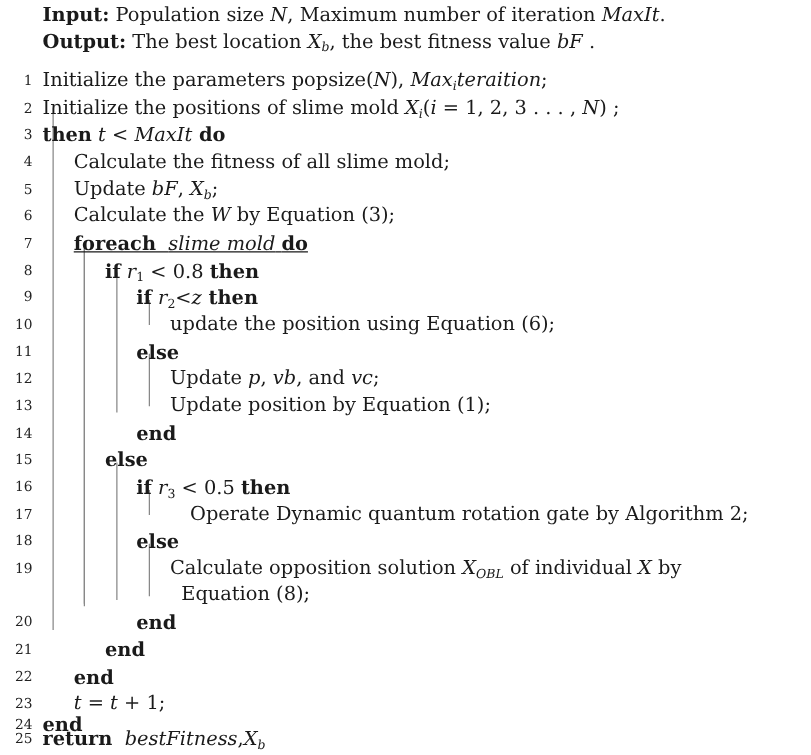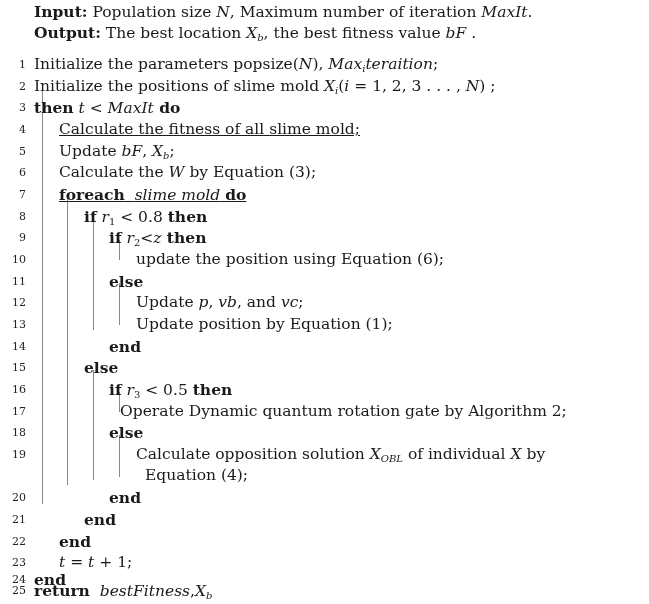--- a/index.html
+++ b/index.html
@@ -50,21 +50,21 @@
   <span class="txt" style="left:34px;" data-name="line-text"><span>Initialize the positions of slime mold </span><span class="m">X</span><sub class="m">i</sub><span>(</span><span class="m">i</span><span> = 1, 2, 3 . . . , </span><span class="m">N</span><span>) ;</span></span>
 </div>
 
 <div class="row" style="top:97px;" data-name="algorithm-line-3">
   <span class="ln" data-name="line-number">3</span>
   <span class="txt" style="left:34px;" data-name="line-text"><span class="kw">then</span><span class="m"> t &lt; </span><span class="m">MaxIt</span><span class="kw"> do</span></span>
 </div>
 
 <div class="row" style="top:119px;" data-name="algorithm-line-4">
   <span class="ln" data-name="line-number">4</span>
-  <span class="txt" style="left:59px;text-decoration:underline;" data-name="line-text">Calculate the fitness of all slime mold;</span>
+  <span class="txt" style="left:59px;" data-name="line-text">Calculate the fitness of all slime mold;</span>
 </div>
 
 <div class="row" style="top:141px;" data-name="algorithm-line-5">
   <span class="ln" data-name="line-number">5</span>
   <span class="txt" style="left:59px;" data-name="line-text"><span>Update </span><span class="m">bF</span><span>, </span><span class="m">X</span><sub class="m">b</sub><span>;</span></span>
 </div>
 
 <div class="row" style="top:162px;" data-name="algorithm-line-6">
   <span class="ln" data-name="line-number">6</span>
   <span class="txt" style="left:59px;" data-name="line-text"><span>Calculate the </span><span class="m">W</span><span> by Equation (3);</span></span>
@@ -115,34 +115,34 @@
   <span class="txt kw" style="left:84px;" data-name="line-text">else</span>
 </div>
 
 <div class="row" style="top:379px;" data-name="algorithm-line-16">
   <span class="ln" data-name="line-number">16</span>
   <span class="txt" style="left:109px;" data-name="line-text"><span class="kw">if</span><span class="m"> r</span><sub>3</sub><span> &lt; 0.5 </span><span class="kw">then</span></span>
 </div>
 
 <div class="row" style="top:401px;" data-name="algorithm-line-17">
   <span class="ln" data-name="line-number">17</span>
-  <span class="txt" style="left:120px;" data-name="line-text">Operate Dynamic quantum rotation gate by Algorithm 2;</span>
+  <span class="txt" style="left:152px;" data-name="line-text">Operate Dynamic quantum rotation gate by Algorithm 2;</span>
 </div>
 
 <div class="row" style="top:422px;" data-name="algorithm-line-18">
   <span class="ln" data-name="line-number">18</span>
   <span class="txt kw" style="left:109px;" data-name="line-text">else</span>
 </div>
 
 <div class="row" style="top:444px;" data-name="algorithm-line-19">
   <span class="ln" data-name="line-number">19</span>
   <span class="txt" style="left:136px;" data-name="line-text"><span>Calculate opposition solution </span><span class="m">X</span><sub class="m">OBL</sub><span> of individual </span><span class="m">X</span><span> by</span></span>
 </div>
 <div class="row" style="top:465px;" data-name="algorithm-line-19-wrap">
-  <span class="txt" style="left:145px;" data-name="line-text">Equation (4);</span>
+  <span class="txt" style="left:145px;" data-name="line-text">Equation (8);</span>
 </div>
 
 <div class="row" style="top:487px;" data-name="algorithm-line-20">
   <span class="ln" data-name="line-number">20</span>
   <span class="txt kw" style="left:109px;" data-name="line-text">end</span>
 </div>
 
 <div class="row" style="top:509px;" data-name="algorithm-line-21">
   <span class="ln" data-name="line-number">21</span>
   <span class="txt kw" style="left:84px;" data-name="line-text">end</span>

